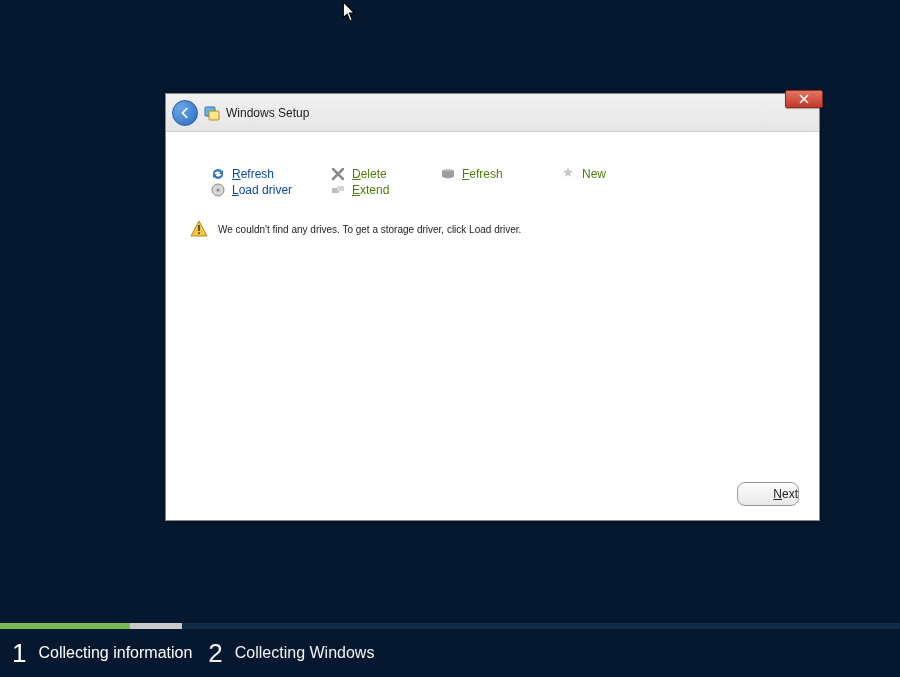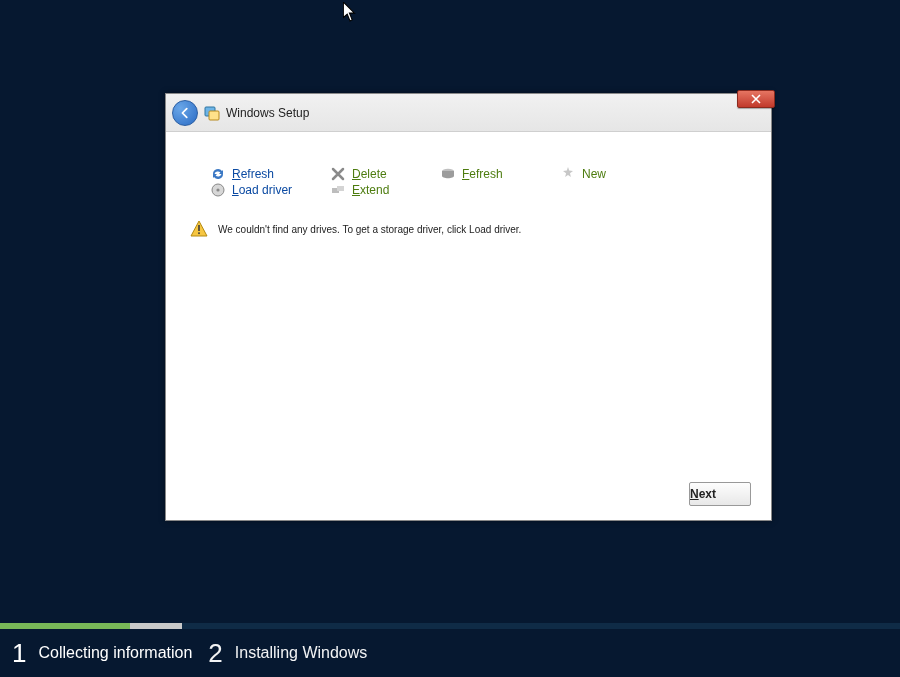--- a/index.html
+++ b/index.html
@@ -7,21 +7,21 @@
   body { background: #061830; position: relative; }
 
   
   .cursor {
     position: absolute; left: 343px; top: 2px; width: 14px; height: 20px;
     z-index: 50;
   }
 
   
   .dialog {
-    position: absolute; left: 165px; top: 93px; width: 607px; height: 428px;
+    position: absolute; left: 165px; top: 93px; width: 655px; height: 428px;
     background: #fff; border: 1px solid #888; box-shadow: 0 0 6px rgba(0,0,0,0.4);
     display: flex; flex-direction: column;
   }
   .titlebar {
     height: 38px; background: linear-gradient(#f1f1f1, #e6e6e6);
     border-bottom: 1px solid #cfcfcf; display: flex; align-items: center;
     padding: 0 6px; position: relative;
   }
   .back-btn {
     width: 26px; height: 26px; border-radius: 50%;
@@ -87,22 +87,22 @@
 
   .warning-row {
     margin-top: 22px; display: flex; align-items: center; gap: 10px;
     font-size: 10px; color: #222; margin-left: -20px;
   }
   .warn-icon { width: 18px; height: 18px; }
 
   .next-btn {
     position: absolute; right: 20px; bottom: 14px;
     width: 62px; height: 24px; border: 1px solid #999; background: linear-gradient(#fdfdfd,#e8e8e8);
-    font-size: 12px; color: #222; display:flex; align-items:center; justify-content:flex-start;
-    cursor: pointer; border-radius: 2px; font-weight: bold;
+    font-size: 12px; color: #222; display:flex; align-items:center; justify-content:flex-end;
+    cursor: pointer; border-radius: 8px;
   }
 
   
   .progress-strip {
     position:absolute; left:0; bottom:48px; width:100%; height:6px;
     background:#0f2b46;
   }
   .progress-strip .seg1 { position:absolute; left:0; top:0; width:130px; height:6px; background:#78b858; }
   .progress-strip .seg2 { position:absolute; left:130px; top:0; width:52px; height:6px; background:#c8c8c8; }
 
@@ -224,15 +224,15 @@
   <div class="seg2"></div>
 </div>
 
 <div class="footer">
   <div class="step">
     <span class="num">1</span>
     <span class="lbl">Collecting information</span>
   </div>
   <div class="step inactive">
     <span class="num">2</span>
-    <span class="lbl">Installing Windows</span>
+    <span class="lbl">Collecting Windows</span>
   </div>
 </div>
 
 </body></html>

